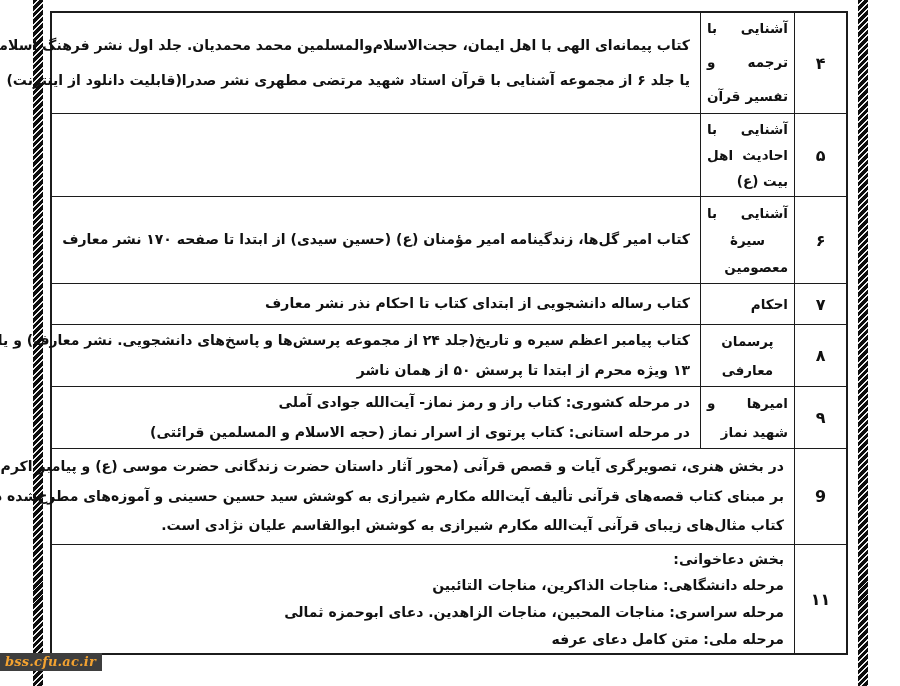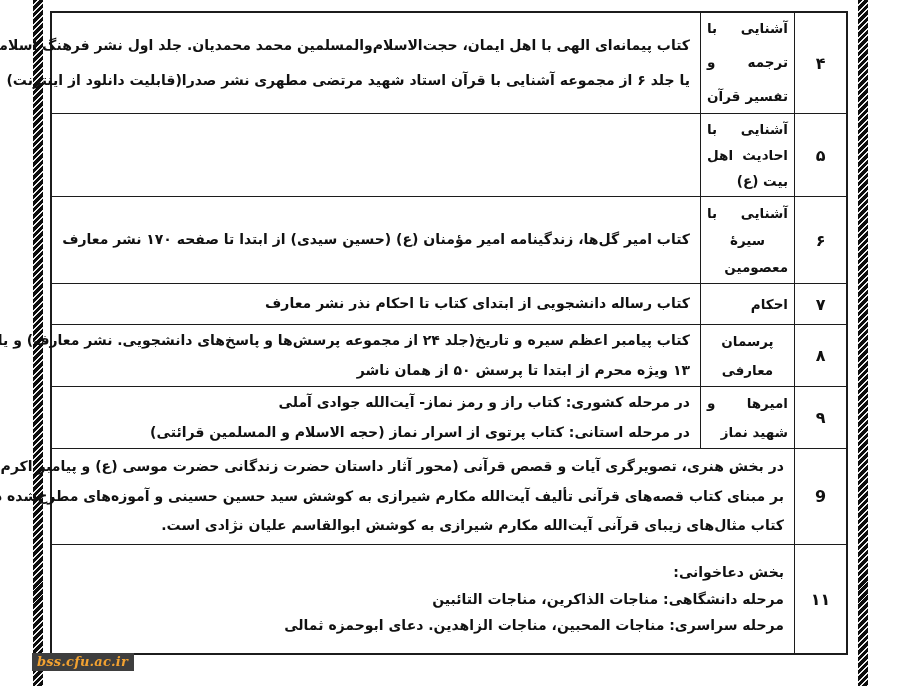--- a/index.html
+++ b/index.html
@@ -66,21 +66,20 @@
   .r11 { height:108px; } .r11 .desc-line { line-height:1.9; }
 
   
   .watermark {
     position:absolute; left:0; top:653px; z-index:6;
     background:#3e3e3e; color:#f2a231;
     font-family:"DejaVu Serif", serif;
     font-style:italic; font-weight:bold; font-size:13px;
     padding:1px 6px 2px 5px;
     letter-spacing:0.2px;
-    margin-left:32px;
   }
 </style>
 </head>
 <body>
 
 <div class="strip strip-left"></div>
 <div class="strip strip-right"></div>
 
 <div class="doc-table">
 
@@ -176,18 +175,19 @@
   </div>
 
   <div class="t-row r11">
     <div class="cell-num">
       <span>۱۱</span>
     </div>
     <div class="cell-desc">
       <div class="desc-line">بخش دعاخوانی:</div>
       <div class="desc-line">مرحله دانشگاهی: مناجات الذاکرین، مناجات التائبین</div>
       <div class="desc-line">مرحله سراسری: مناجات المحبین، مناجات الزاهدین. دعای ابوحمزه ثمالی</div>
+      <div class="desc-line">مرحله ملی: متن کامل دعای عرفه</div>
     </div>
   </div>
 
 </div>
 
 <div class="watermark">bss.cfu.ac.ir</div>
 
 </body></html>

